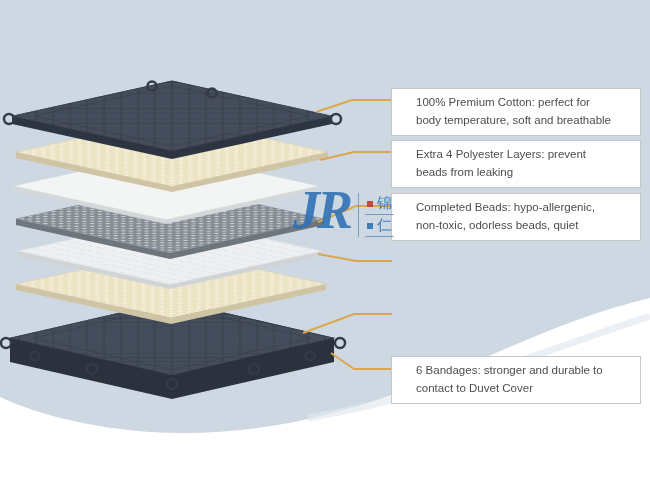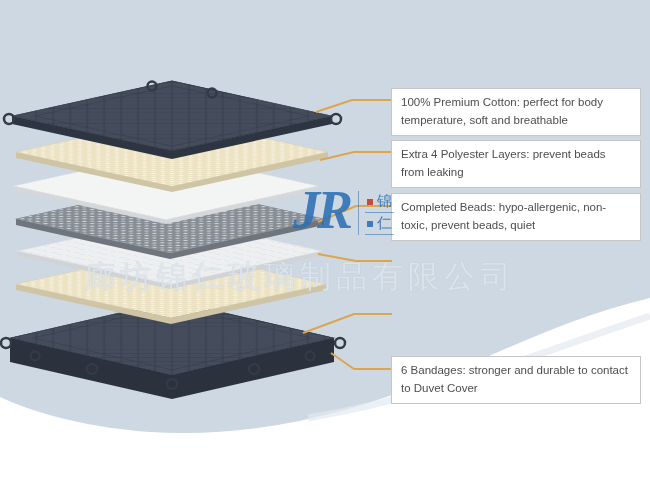--- a/index.html
+++ b/index.html
@@ -5,26 +5,26 @@
   html,body{margin:0;padding:0;background:#fff;}
   .stage{
     position:relative;width:650px;height:488px;overflow:hidden;
     background:#ffffff;font-family:"Liberation Sans",sans-serif;
   }
   .bg-svg{position:absolute;left:0;top:0;width:650px;height:488px;}
   
   .callout{
     position:absolute;left:391px;width:250px;box-sizing:border-box;
     background:#ffffff;border:1px solid #c6c6c6;
-    padding:5px 9px;font-size:11.5px;line-height:1.55;color:#4d4d4d;
+    padding:5px 24px;font-size:11.5px;line-height:1.55;color:#4d4d4d;
     min-height:38px;
   }
   
   .jr-logo{
-    position:absolute;left:293px;top:183px;display:flex;align-items:center;
+    position:absolute;left:293px;top:183px;display:flex;align-items:flex-end;
     opacity:.88;z-index:5;pointer-events:none;
   }
   .jr-letters{
     font-family:"Liberation Serif",serif;font-style:italic;font-weight:bold;
     font-size:54px;line-height:1;color:#2d6fb5;letter-spacing:-3px;
   }
   .jr-col{display:flex;flex-direction:column;margin-left:8px;margin-top:6px;border-left:1px solid rgba(45,111,181,.6);padding-left:6px;}
   .jr-row{display:flex;align-items:center;gap:4px;border-bottom:1px solid rgba(45,111,181,.65);padding:1px 2px;}
   .jr-row b{font-family:sans-serif;font-weight:normal;font-size:15px;color:#2d6fb5;}
   .sq{display:inline-block;width:6px;height:6px;}
@@ -142,32 +142,31 @@
       <polyline points="392,152 354,152 320,160"></polyline>
       <polyline points="392,206 356,206 318,222"></polyline>
       <polyline points="392,261 356,261 318,254"></polyline>
       <polyline points="392,314 354,314 303,333"></polyline>
       <polyline points="392,369 354,369 331,353"></polyline>
     </g>
   </svg>
 
   <div class="callout" style="top:88px">100% Premium Cotton: perfect for body temperature, soft and breathable</div>
   <div class="callout" style="top:140px">Extra 4 Polyester Layers: prevent beads from leaking</div>
-  <div class="callout" style="top:193px">Completed Beads: hypo-allergenic, non-toxic, prevent beads, quiet</div>
+  <div class="callout" style="top:193px">Completed Beads: hypo-allergenic, non-toxic, odorless beads, quiet</div>
   <div class="callout" style="top:356px">6  Bandages: stronger and durable to contact to Duvet Cover</div>
 
   <div class="jr-logo">
     <span class="jr-letters">JR</span>
     <span class="jr-col">
       <span class="jr-row">
         <i class="sq red"></i>
         <b>锦</b>
       </span>
       <span class="jr-row">
         <i class="sq blue"></i>
         <b>仁</b>
       </span>
     </span>
   </div>
 
-  <div class="company-mark">廊坊锦仁玻璃制品有限公司</div>
 
 </div>
 
 </body></html>

